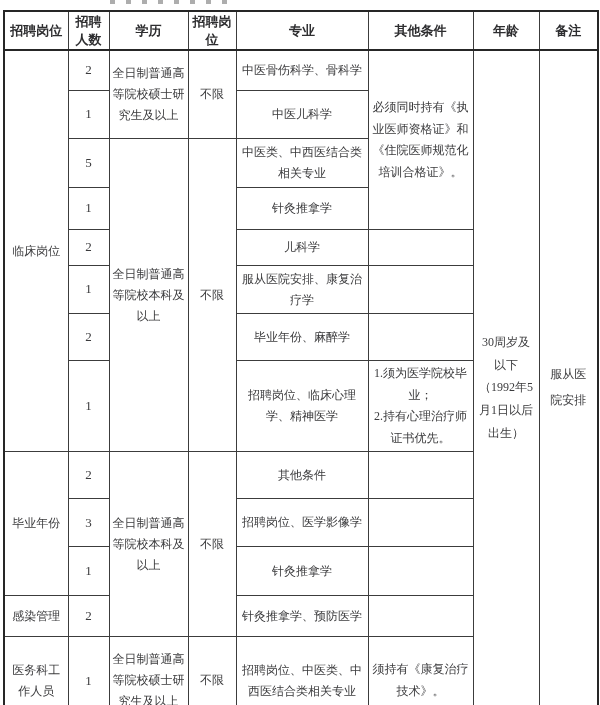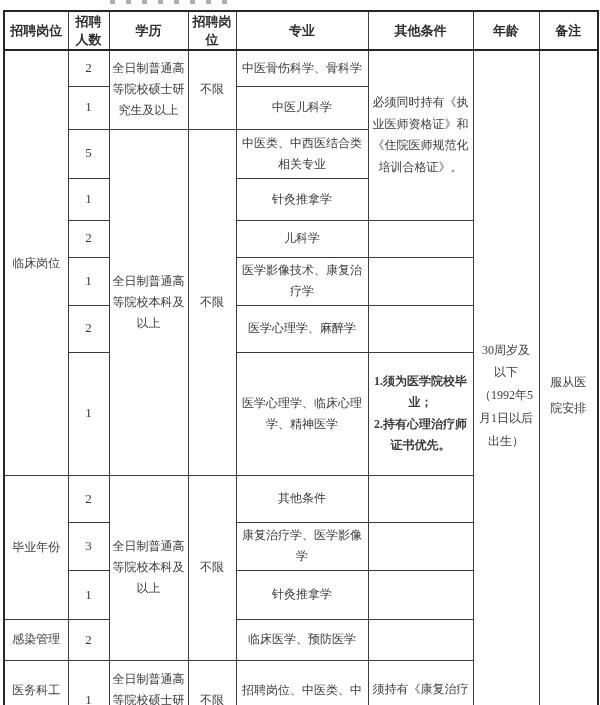--- a/index.html
+++ b/index.html
@@ -36,25 +36,25 @@
   }
   thead th{
     font-size:13px;
     font-weight:bold;
     line-height:1.35;
     color:#2e2e30;
     border-bottom:2px solid #262626;
     padding:1px 1px;
   }
   td.num{font-size:13px;}
-  td.edu{padding:2px 2px;}
-  td.other{padding:18px 2px;line-height:1.8;}
+  td.edu{padding:12px 2px;}
+  td.other{padding:2px 2px;line-height:1.8;}
   td.age-cell{padding:12px 5px;line-height:1.9;}
   td.note-cell{padding:16px 8px;line-height:2.15;}
-  td.other .cond-line{font-weight:bold;}
+  td.other .cond-line{}
 </style>
 </head>
 <body>
 
 <div class="top-remnant"></div>
 
 <div class="table-wrap">
 <table>
   <colgroup>
     <col style="width:64px">
@@ -103,58 +103,58 @@
       <td class="num">1</td>
       <td>针灸推拿学</td>
     </tr>
     <tr style="height:36px">
       <td class="num">2</td>
       <td>儿科学</td>
       <td class="other"></td>
     </tr>
     <tr style="height:48px">
       <td class="num">1</td>
-      <td>医学影像技术、康复治疗学</td>
+      <td>服从医院安排、康复治疗学</td>
       <td class="other"></td>
     </tr>
     <tr style="height:47px">
       <td class="num">2</td>
-      <td>医学心理学、麻醉学</td>
+      <td>毕业年份、麻醉学</td>
       <td class="other"></td>
     </tr>
     <tr style="height:80px">
       <td class="num">1</td>
-      <td>医学心理学、临床心理学、精神医学</td>
+      <td>招聘岗位、临床心理学、精神医学</td>
       <td class="other">
         <div class="cond-line">1.须为医学院校毕业；</div>
         <div class="cond-line">2.持有心理治疗师证书优先。</div>
       </td>
     </tr>
     <tr style="height:47px">
       <td rowspan="3">毕业年份</td>
       <td class="num">2</td>
       <td rowspan="4" class="edu">全日制普通高等院校本科及以上</td>
       <td rowspan="4">不限</td>
       <td>其他条件</td>
       <td class="other"></td>
     </tr>
     <tr style="height:48px">
       <td class="num">3</td>
-      <td>康复治疗学、医学影像学</td>
+      <td>招聘岗位、医学影像学</td>
       <td class="other"></td>
     </tr>
     <tr style="height:49px">
       <td class="num">1</td>
       <td>针灸推拿学</td>
       <td class="other"></td>
     </tr>
     <tr style="height:41px">
       <td>感染管理</td>
       <td class="num">2</td>
-      <td>临床医学、预防医学</td>
+      <td>针灸推拿学、预防医学</td>
       <td class="other"></td>
     </tr>
     <tr style="height:62px">
       <td>医务科工作人员</td>
       <td class="num">1</td>
       <td class="edu">全日制普通高等院校硕士研究生及以上</td>
       <td>不限</td>
       <td>招聘岗位、中医类、中西医结合类相关专业</td>
       <td class="other">须持有《康复治疗技术》。</td>
     </tr>

